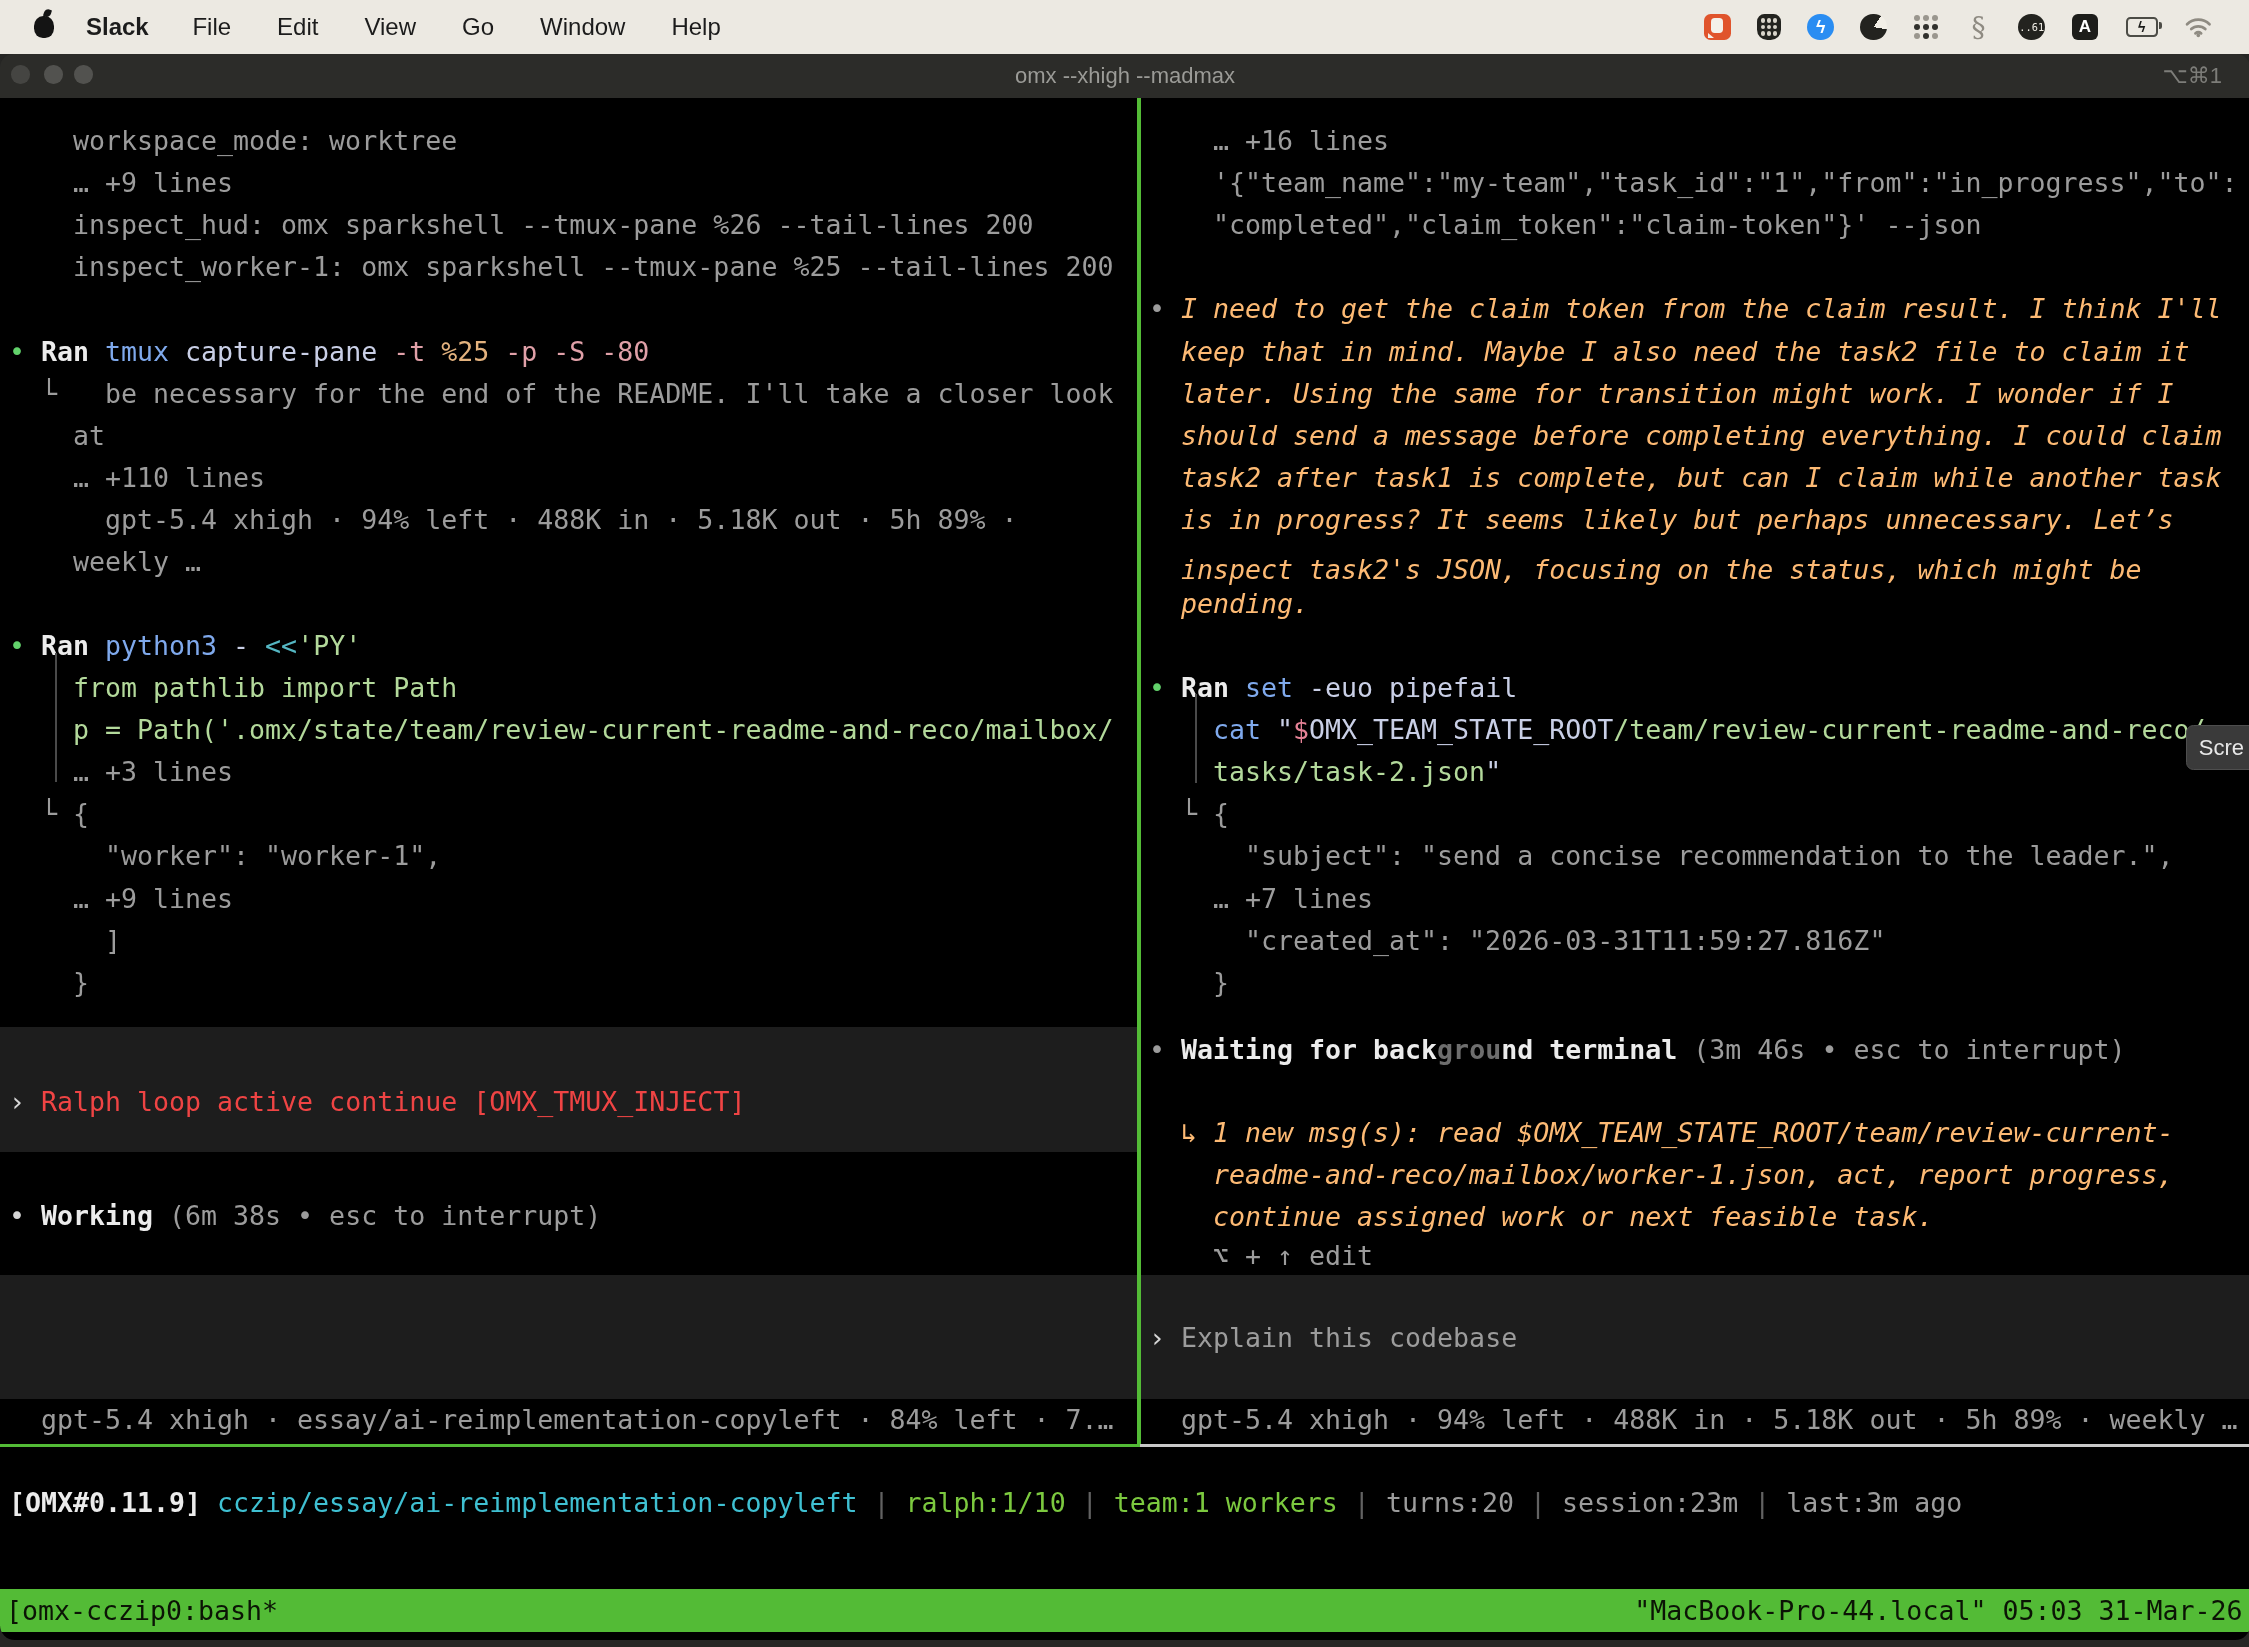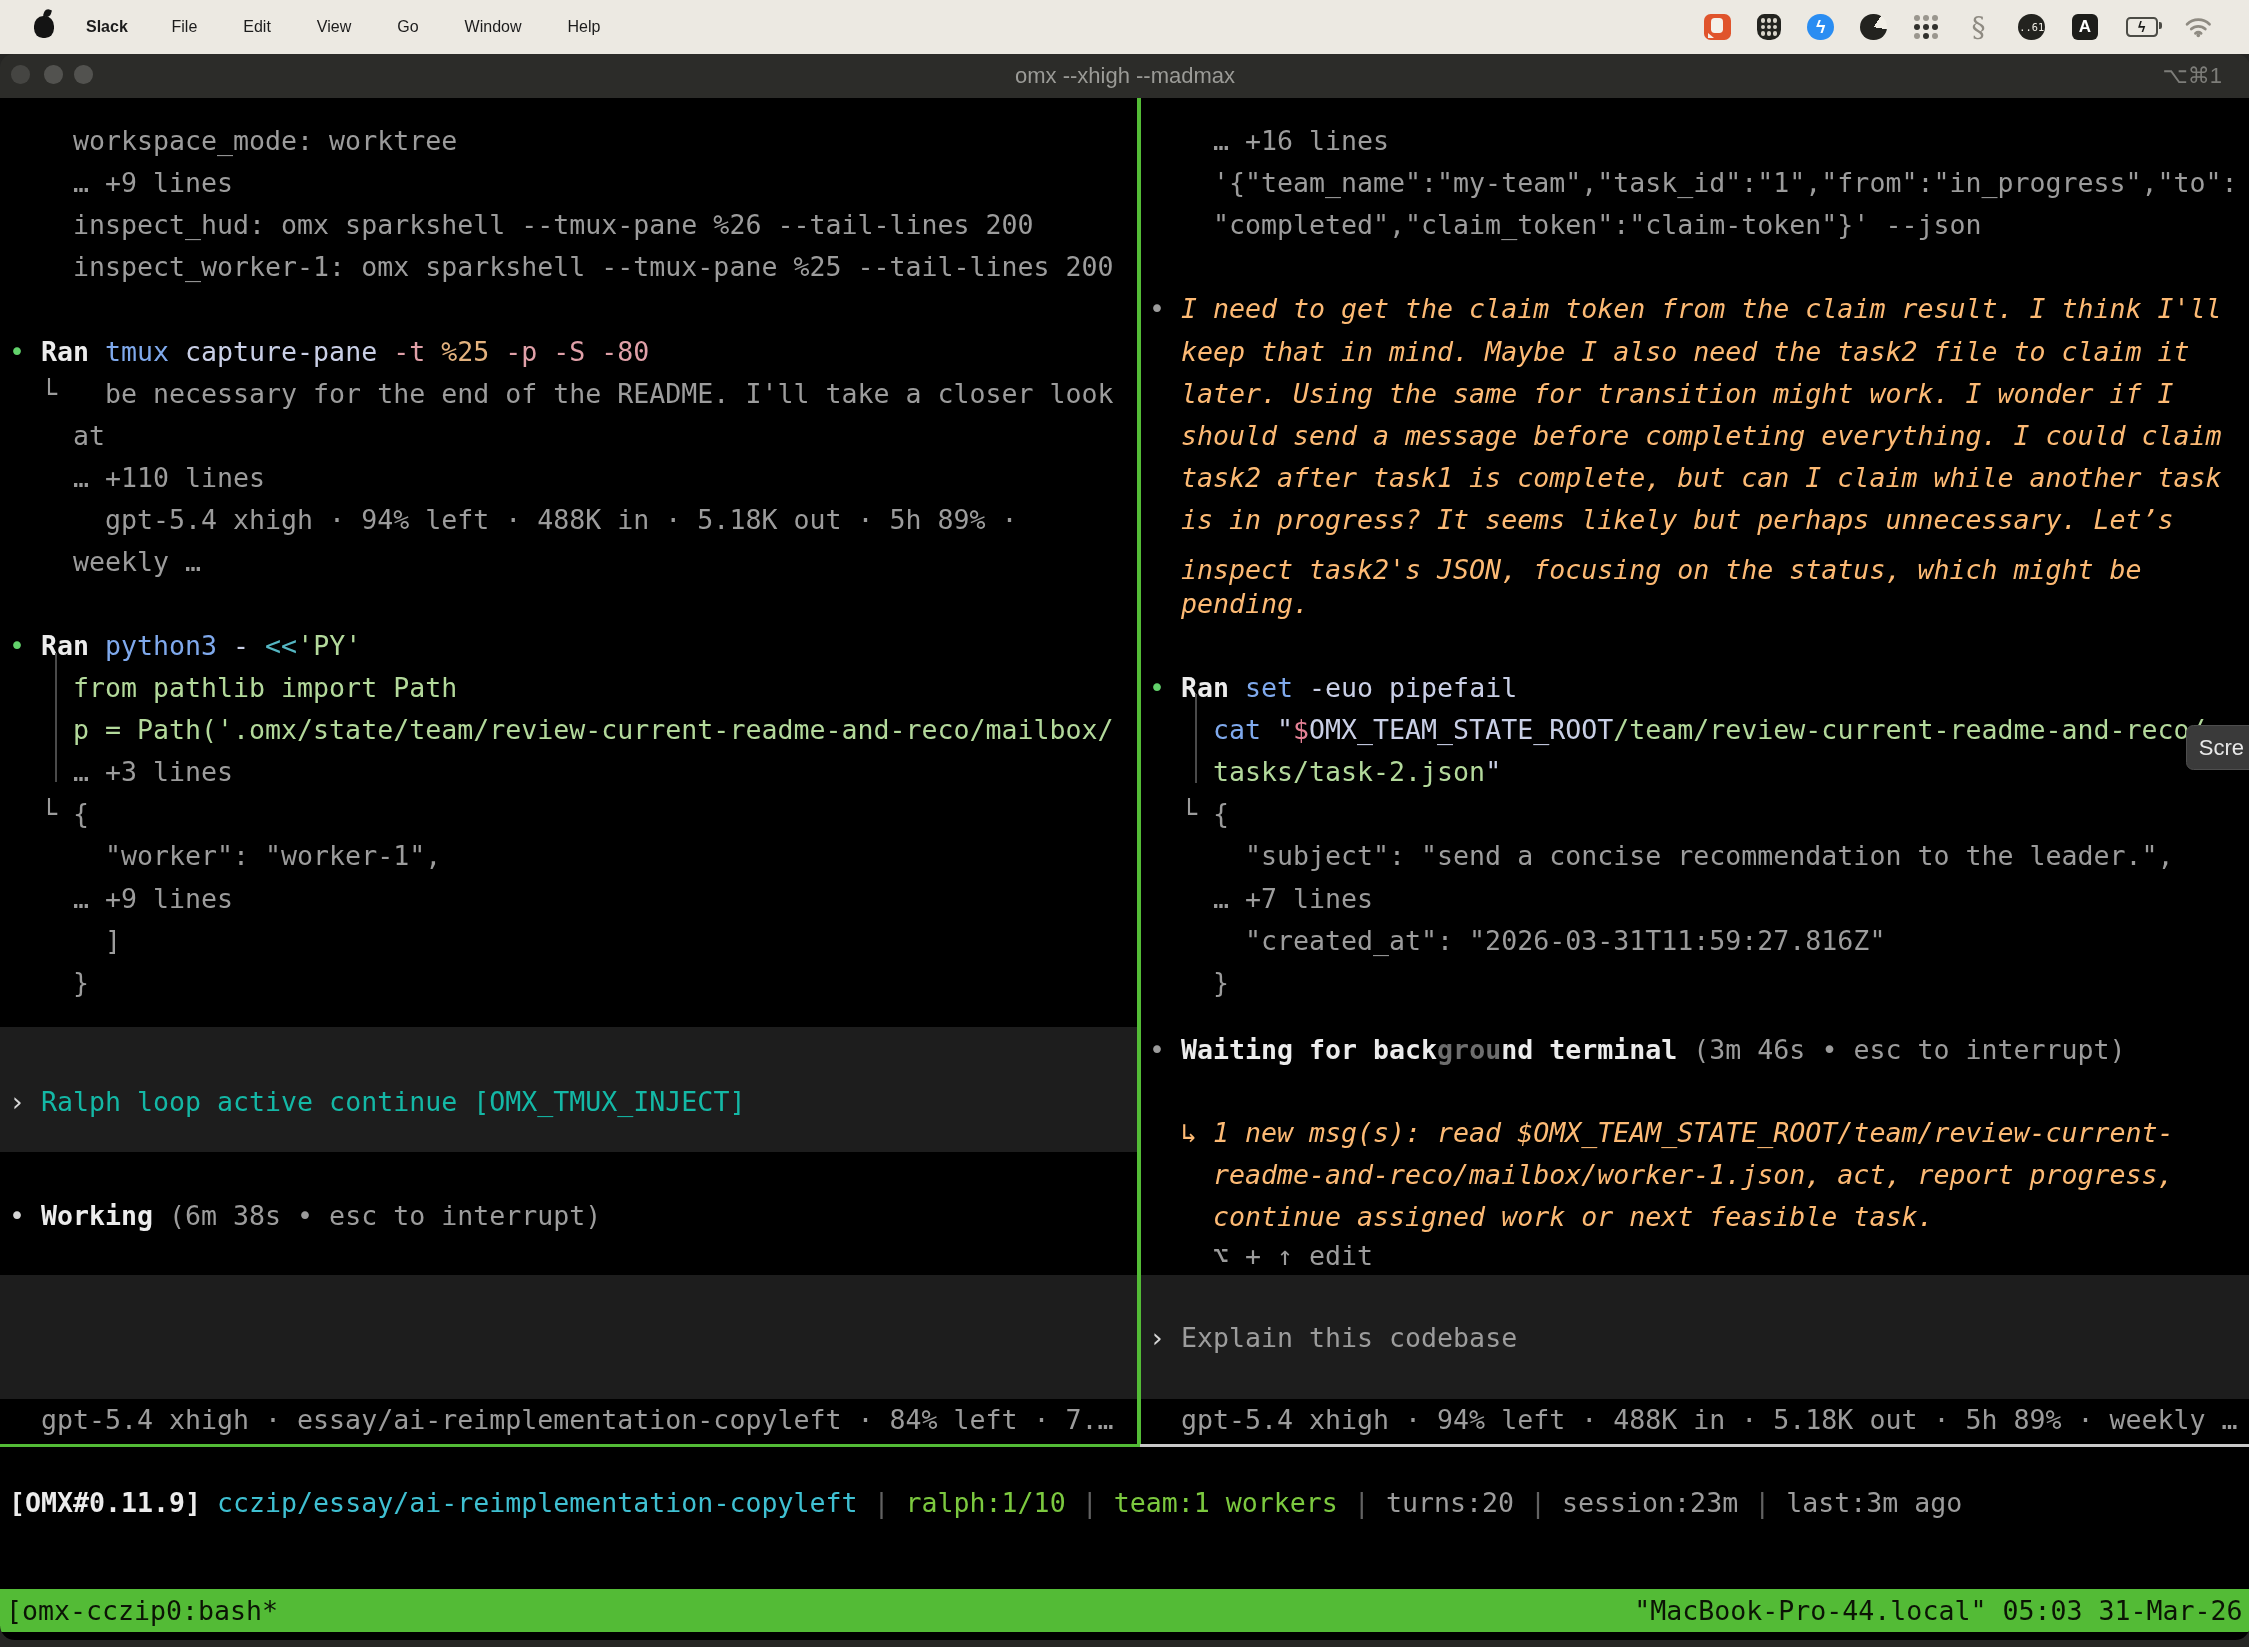--- a/index.html
+++ b/index.html
@@ -1,20 +1,20 @@
 <!DOCTYPE html>
 <html style="font-size:11.8px"><head>
 <meta charset="utf-8">
 <style>
   html,body{margin:0;padding:0;width:2250px;height:1648px;background:#262624;overflow:hidden;}
   .menubar{position:absolute;top:0;left:0;width:2250px;height:54px;background:#ece9e2;display:flex;align-items:center;z-index:30;font-family:"Liberation Sans",sans-serif;}
   .menu-left{display:flex;align-items:center;gap:0;}
   .apple{width:20px;height:22px;background:#141414;border-radius:46% 46% 44% 44%;margin-left:34px;position:relative;}
   .apple::before{content:"";position:absolute;top:-6.6px;left:10.3px;width:6.6px;height:8px;background:#141414;border-radius:60% 10% 60% 10%;transform:rotate(18deg);}
-  .menu-item{font-size:16px;color:#1c1c1c;padding:0 23px;}
+  .menu-item{font-size:24px;color:#1c1c1c;padding:0 23px;}
   .menu-item.app{font-weight:bold;padding-left:32px;padding-right:20.7px;}
   .status-icons{position:absolute;right:38px;top:0;height:54px;display:flex;align-items:center;gap:26.6px;}
   .sicon{width:26.6px;height:26.6px;display:flex;align-items:center;justify-content:center;position:relative;}
   .ic-chat{background:#e0542c;border-radius:6.6px;}
   .ic-chat .inner{width:12.5px;height:15.5px;background:#f4f1ea;border-radius:3.7px;margin-top:-3px;}
   .ic-chat::after{content:"";position:absolute;left:3.7px;bottom:2.2px;width:0;height:0;border-left:6.6px solid #f4f1ea;border-top:5.9px solid transparent;}
   .ic-keypad{background:#23231f;border-radius:7.4px 7.4px 10.3px 10.3px;width:23.6px;height:26.6px;display:grid;grid-template-columns:repeat(3,1fr);padding:3.7px 3px;box-sizing:border-box;gap:0.7px;}
   .ic-keypad i{width:4.4px;height:4.4px;border-radius:50%;background:#d8d4ca;display:block;margin:auto;}
   .ic-bolt{background:#2a8df2;border-radius:50%;color:#fff;font-size:17.7px;font-weight:bold;}
   .ic-pie{border-radius:50%;background:conic-gradient(from 150deg,#23231f 0 68%,#f2efe7 68% 86%,#23231f 86%);}
@@ -49,21 +49,21 @@
   .conn-r{left:1195px;top:694px;height:89px;}
   .tooltip{position:absolute;left:2186px;top:725px;height:43px;min-width:81px;background:#3a3a3a;border:0.7px solid #4e4e4e;border-radius:7.4px;color:#e8e8e8;font-size:22px;font-family:"Liberation Sans",sans-serif;line-height:43px;padding-left:11.8px;z-index:8;}
   .tmuxbar{position:absolute;left:0;top:1589px;width:2250px;height:43px;background:#53bb36;font-family:"DejaVu Sans Mono",monospace;font-size:26.6px;color:#0b1405;line-height:43px;}
   .tmux-left{position:absolute;left:5.9px;top:0;}
   .tmux-right{position:absolute;right:7.4px;top:0;}
   
   .s-g{color:#9c9c9c;}
   .s-gi{color:#fdba74;font-style:italic;}
   .s-w{color:#ececec;font-weight:bold;}
   .s-pl{color:#d6d6d6;}
-  .s-lt{color:#14b8a6;}
+  .s-lt{color:#ef4444;}
   .s-b{color:#7fa9ec;}
   .s-lv{color:#c9cfe6;}
   .s-pk{color:#e0a0a8;}
   .s-or{color:#e3b27e;}
   .s-tl{color:#55b7c3;}
   .s-gr{color:#b3d99b;}
   .s-gb{color:#62d26b;}
   .s-rd{color:#e58296;}
   .s-dm{color:#6e6e6e;font-weight:bold;}
   .s-cy{color:#3fc0d2;}

